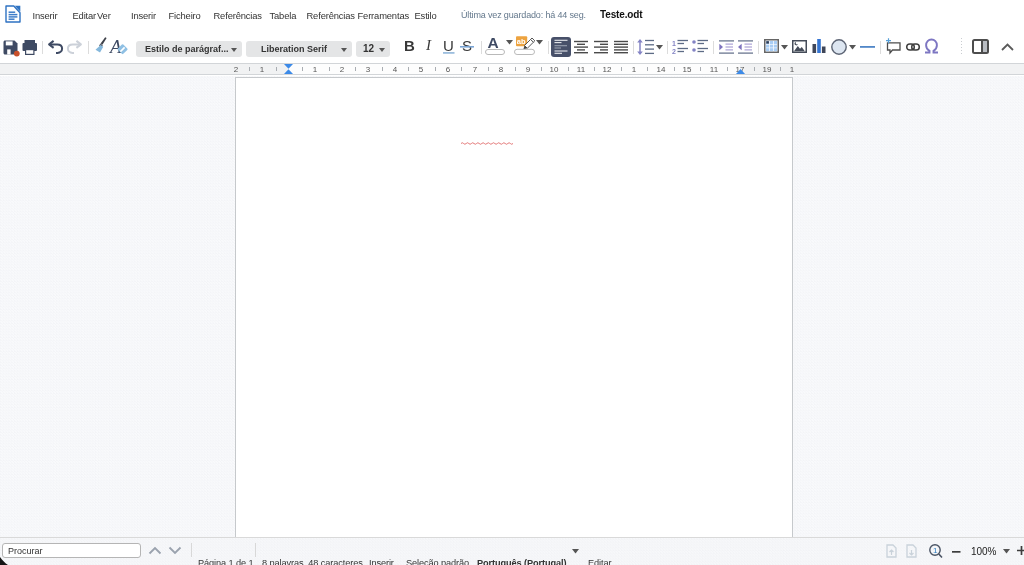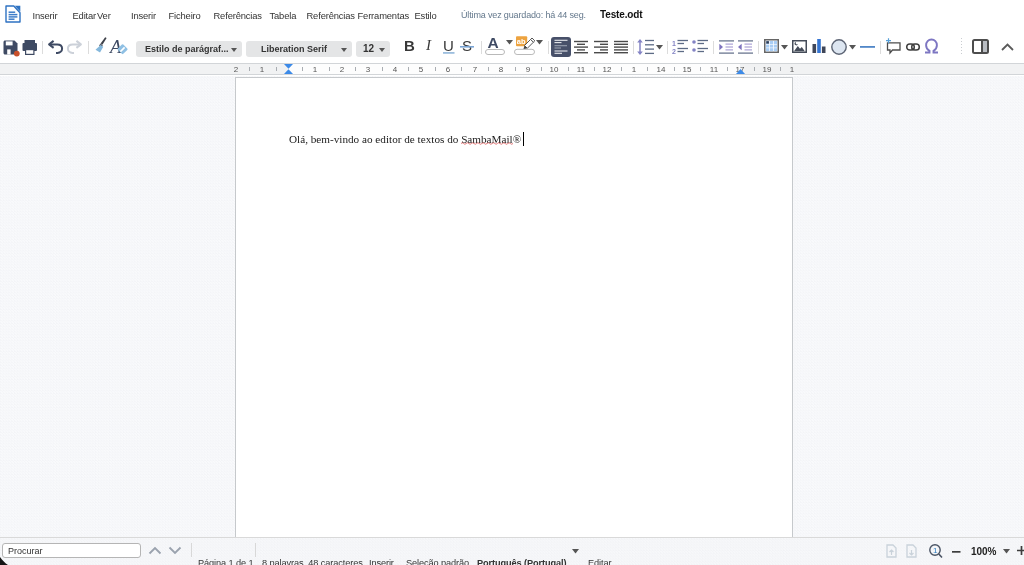--- a/index.html
+++ b/index.html
@@ -344,21 +344,20 @@
 <svg style="left:284px;top:64px" width="9" height="10" viewBox="0 0 9 10">
  <path d="M0 0 H9 L4.5 4.7 Z" fill="#3c8ae8"></path>
  <path d="M0 10 H9 L4.5 5.3 Z" fill="#3c8ae8"></path>
 </svg>
 <svg style="left:736px;top:69px" width="9" height="5" viewBox="0 0 9 5">
  <path d="M0 5 H9 L4.5 0 Z" fill="#3c8ae8"></path>
 </svg>
 
 <div class="abs" style="left:0;top:76px;width:1024px;height:461px;background:repeating-conic-gradient(#f9fafc 0% 25%,#f3f4f7 0% 50%);background-size:2.8px 2.8px"></div>
 <div class="abs" style="left:235px;top:77px;width:558px;height:460px;background:#fff;border:1px solid #c6c9cc;border-bottom:none"></div>
-<div class="abs" style="left:289px;top:132px;font-family:'Liberation Serif',serif;font-size:11.2px;color:#1a1a1a;white-space:nowrap">Olá, bem-vindo ao editor de textos do <span id="sm">SambaMail</span>®<span id="caret"></span></div>
 
 <svg style="left:461px;top:142.4px" width="52" height="4" viewBox="0 0 52 4">
       <path d="M0 1.5 Q1.3 0.0 2.6 1.5 Q3.9 3.0 5.2 1.5 Q6.5 0.0 7.8 1.5 Q9.1 3.0 10.4 1.5 Q11.7 0.0 13.0 1.5 Q14.3 3.0 15.6 1.5 Q16.9 0.0 18.2 1.5 Q19.5 3.0 20.8 1.5 Q22.1 0.0 23.4 1.5 Q24.7 3.0 26.0 1.5 Q27.3 0.0 28.6 1.5 Q29.9 3.0 31.2 1.5 Q32.5 0.0 33.8 1.5 Q35.1 3.0 36.4 1.5 Q37.7 0.0 39.0 1.5 Q40.3 3.0 41.6 1.5 Q42.9 0.0 44.2 1.5 Q45.5 3.0 46.8 1.5 Q48.1 0.0 49.4 1.5 Q50.7 3.0 52.0 1.5 " fill="none" stroke="#e06a6a" stroke-width="0.9"></path>
     </svg>
 
 <div class="abs" style="left:0;top:537px;width:1024px;height:28px;background:repeating-conic-gradient(#f7f8fa 0% 25%,#f2f3f6 0% 50%);background-size:2.8px 2.8px;border-top:1px solid #d9d9d9"></div>
 <div class="abs" style="left:2px;top:543px;width:139px;height:15px;background:#fff;border:1px solid #b5b5b5;border-radius:3px;font-size:9px;color:#333;line-height:14px;padding-left:5px">Procurar</div>
 <svg style="left:148px;top:546px" width="14" height="9" viewBox="0 0 14 9">
       <path d="M1.5 7.5 L7 2 L12.5 7.5" fill="none" stroke="#9aa2ae" stroke-width="1.8"></path>
     </svg>
@@ -386,21 +385,21 @@
  <path d="M5.5 6 V11 M3.5 9 L5.5 11 L7.5 9" fill="none" stroke="#c9d2da" stroke-width="1.2"></path>
 </svg>
 <svg style="left:929px;top:544px" width="14" height="15" viewBox="0 0 14 15">
  <circle cx="6" cy="6" r="5.2" fill="none" stroke="#4a5464" stroke-width="1.4"></circle>
  <line x1="9.8" y1="10" x2="13" y2="13.5" stroke="#4a5464" stroke-width="1.6"></line>
  <text x="4" y="9" font-size="8" fill="#2f7fc0">1</text>
 </svg>
 <svg style="left:952px;top:550.5px" width="8.5" height="2">
       <rect width="8.5" height="1.7" fill="#3d3d3d"></rect>
     </svg>
-<span class="st" style="left:971px;font-weight:bold;font-size:10px;color:#222;top:546px">100%</span>
+<span class="st" style="left:971px;font-weight:normal;font-size:10px;color:#222;top:546px">100%</span>
 <svg style="left:1003px;top:549px" width="7" height="4.5">
       <path d="M0 0 H7 L3.5 4.5 Z" fill="#555"></path>
     </svg>
 <svg style="left:1017px;top:546px" width="9" height="9" viewBox="0 0 9 9">
       <path d="M4.5 0 V9 M0 4.5 H9" stroke="#3d3d3d" stroke-width="1.7"></path>
     </svg>
 
 <svg style="left:0;top:557px" width="8" height="8" viewBox="0 0 8 8">
       <path d="M0 0 C2.5 3.5 5 6 8 8 L0 8 Z" fill="#151515"></path>
     </svg>

